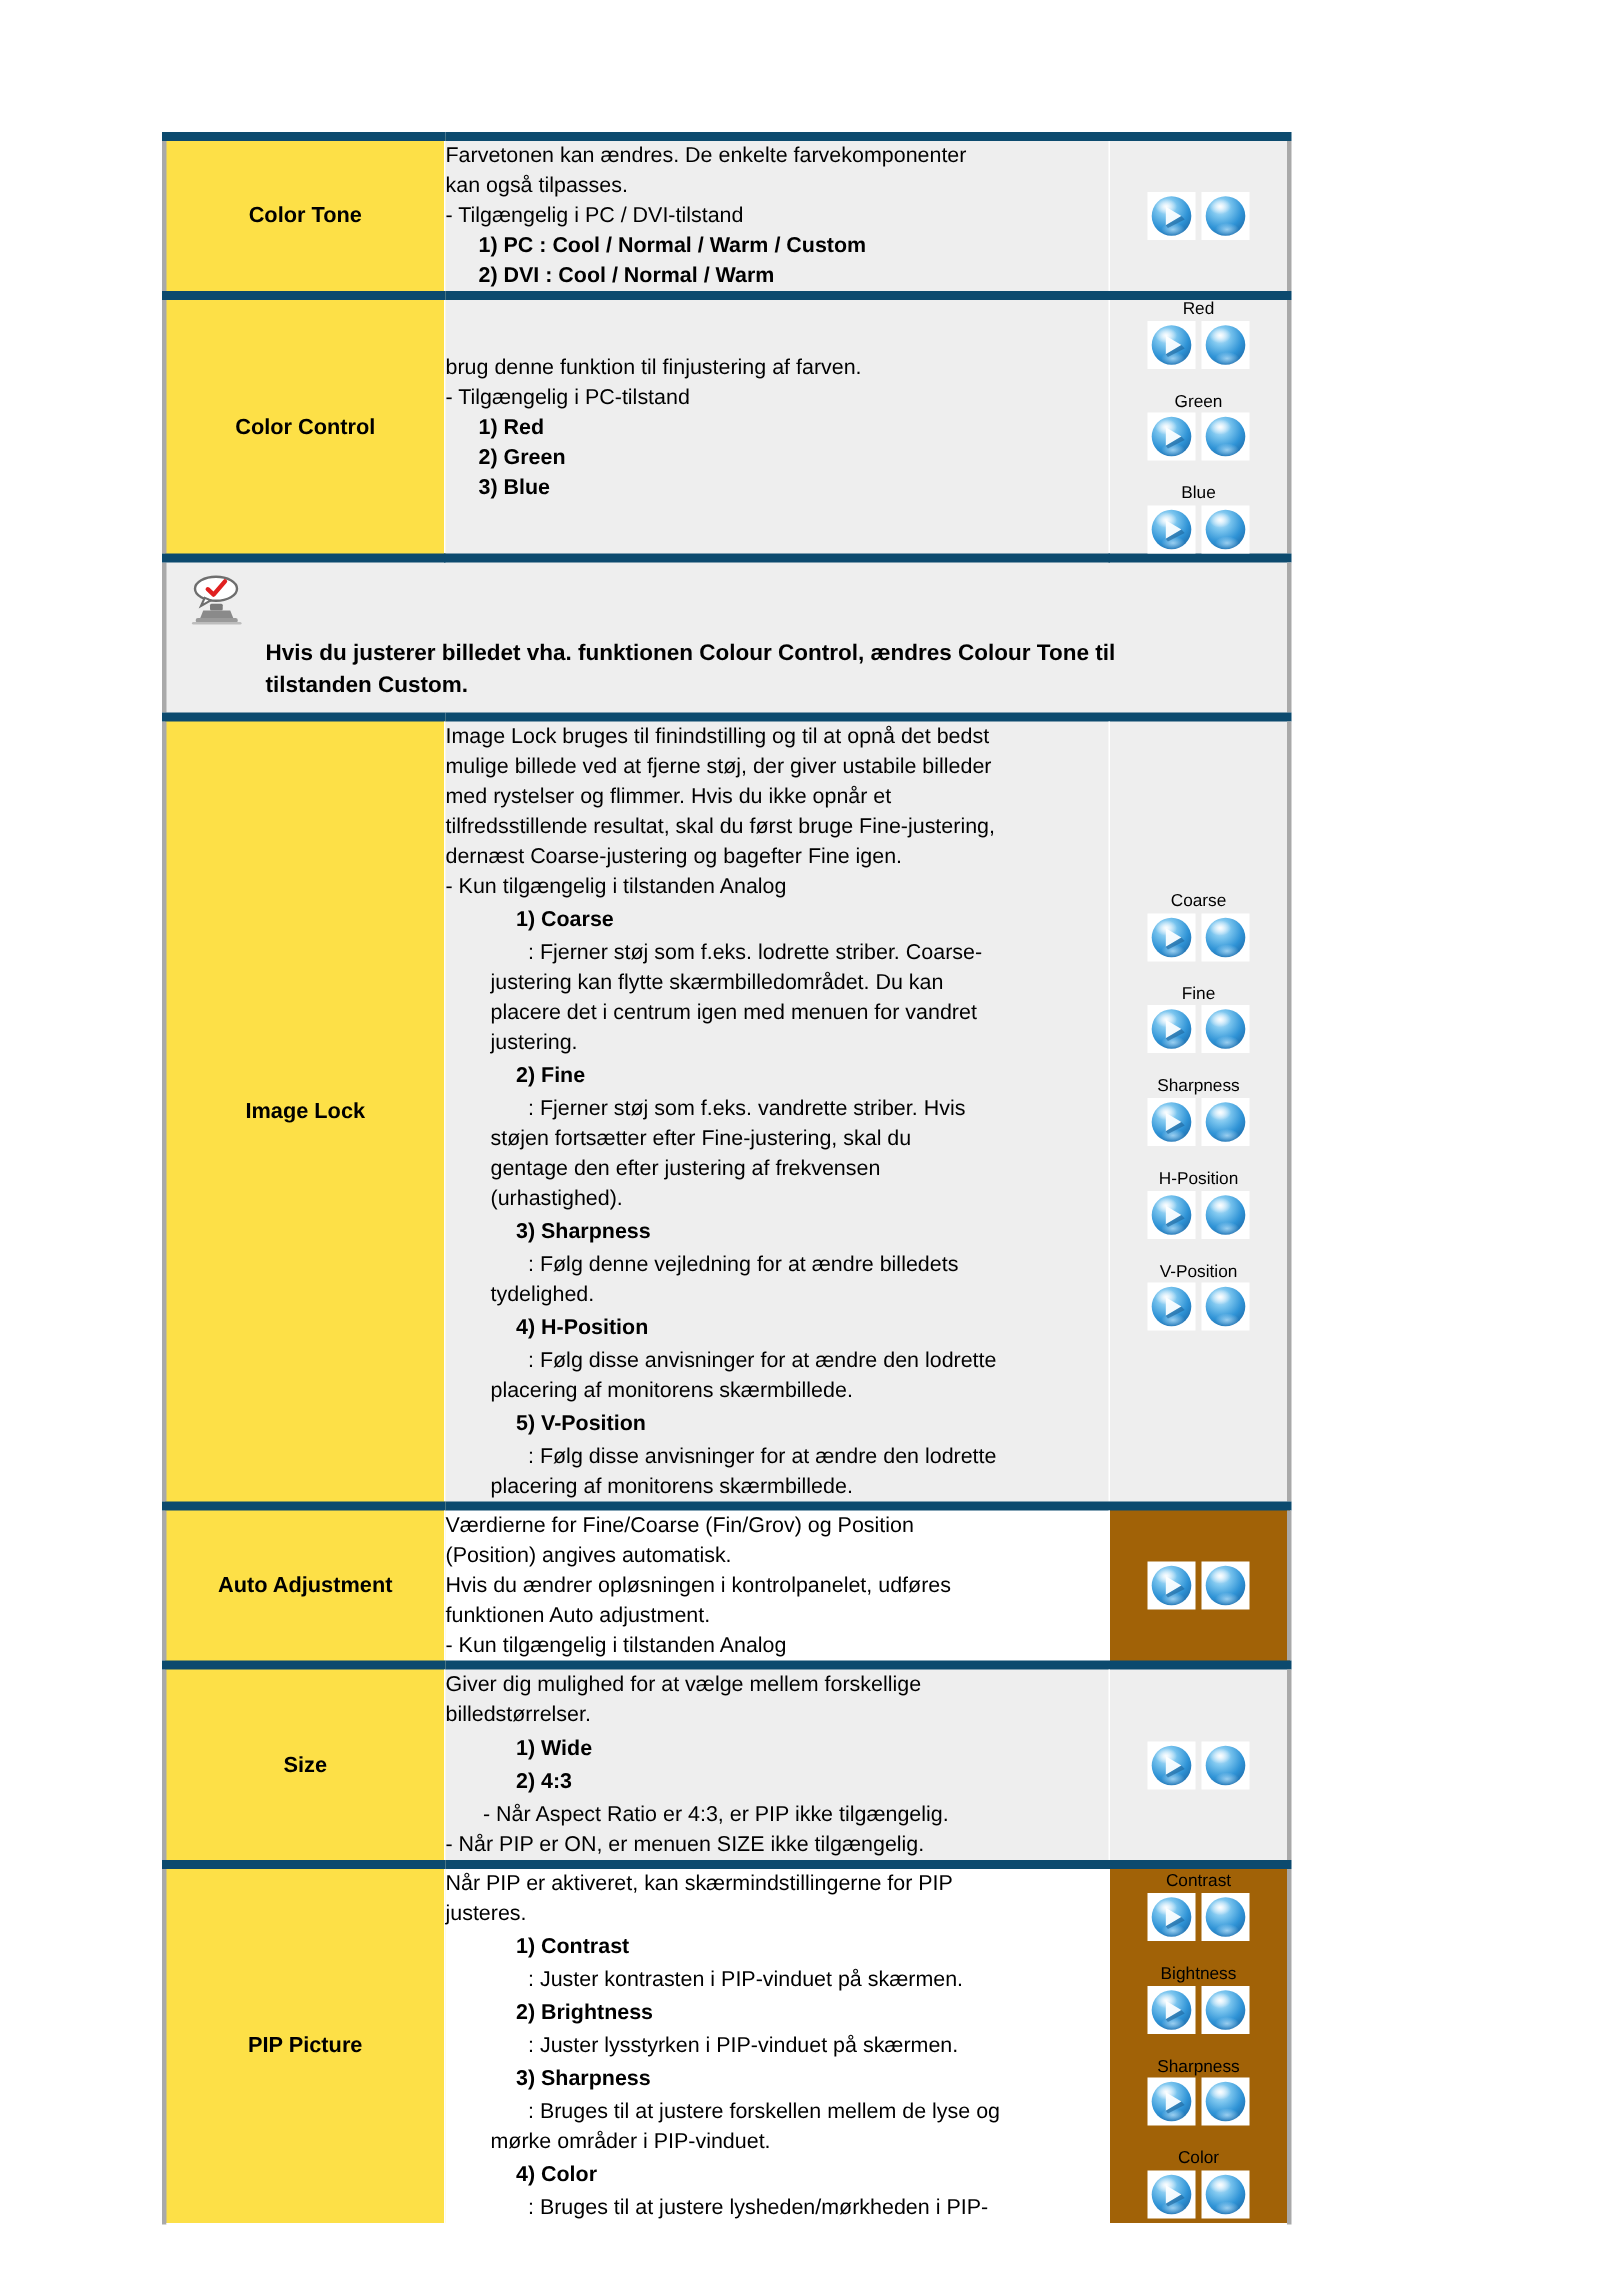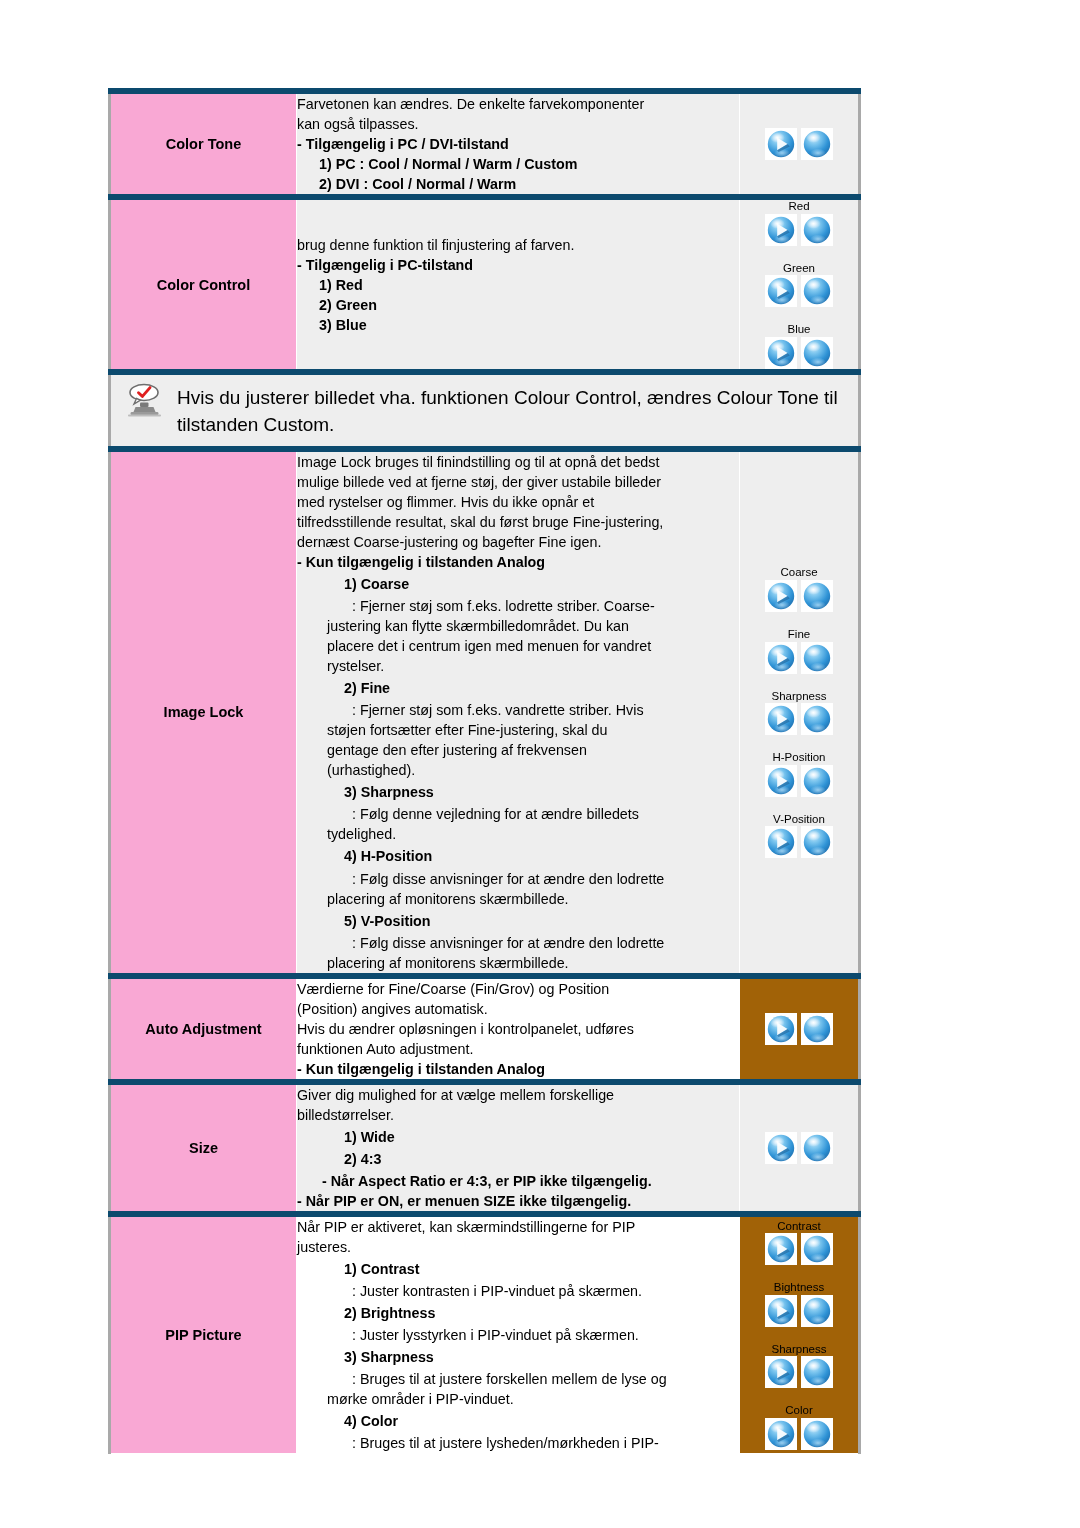--- a/index.html
+++ b/index.html
@@ -40,21 +40,21 @@
     border-top: 6px solid #0c4a6e;
     border-bottom: 1px solid #ffffff;
   }
 
   col.c-label  { width: 187px; }
   col.c-desc   { width: 443px; }
   col.c-icons  { width: 120px; }
 
   
   .label-cell {
-    background: #f9a8d4;
+    background: #fde047;
     text-align: center;
     font-weight: bold;
     font-size: 14.5px;
     color: #000;
     border-right: 1px solid #ffffff;
   }
   .desc-cell {
     background: #eeeeee;
     padding: 10px 10px 10px 14px;
     font-size: 14.3px;
@@ -64,42 +64,43 @@
   .desc-cell.white { background: #ffffff; }
   .icons-cell {
     background: #eeeeee;
     text-align: center;
     padding: 6px 0;
   }
   .icons-cell.white { background: #a16207; }
 
   
   .plain { font-weight: normal; }
-  .bold  { font-weight: bold; }
+  .bold  { font-weight: normal; }
   .lvl1  { font-weight: bold; padding-left: 22px; }
   .lvl2  { font-weight: normal; padding-left: 30px; }
   p { margin: 0; }
   .gap-top { margin-top: 2px; margin-left: 25px; }
 
   
   .note-row td {
     background: #eeeeee;
     padding: 8px 10px 8px 14px;
     border-right: none;
   }
   .note-inner {
     display: flex;
     align-items: flex-start;
     gap: 12px;
   }
   .note-text {
-    font-weight: normal;
-    font-size: 19px;
+    font-weight: bold;
+    font-size: 15px;
     line-height: 1.40;
     padding-top: 2px;
+    margin-top: 40px;
   }
 
   
   .note-icon {
     width: 40px;
     height: 36px;
     flex: 0 0 40px;
     position: relative;
   }
 
@@ -299,21 +300,21 @@
           <p class="plain">mulige billede ved at fjerne støj, der giver ustabile billeder</p>
           <p class="plain">med rystelser og flimmer. Hvis du ikke opnår et</p>
           <p class="plain">tilfredsstillende resultat, skal du først bruge Fine-justering,</p>
           <p class="plain">dernæst Coarse-justering og bagefter Fine igen.</p>
           <p class="bold">- Kun tilgængelig i tilstanden Analog</p>
 
           <p class="lvl1 gap-top">1) Coarse</p>
           <p class="lvl2 gap-top">: Fjerner støj som f.eks. lodrette striber. Coarse-</p>
           <p class="lvl2">justering kan flytte skærmbilledområdet. Du kan</p>
           <p class="lvl2">placere det i centrum igen med menuen for vandret</p>
-          <p class="lvl2">rystelser.</p>
+          <p class="lvl2">justering.</p>
 
           <p class="lvl1 gap-top">2) Fine</p>
           <p class="lvl2 gap-top">: Fjerner støj som f.eks. vandrette striber. Hvis</p>
           <p class="lvl2">støjen fortsætter efter Fine-justering, skal du</p>
           <p class="lvl2">gentage den efter justering af frekvensen</p>
           <p class="lvl2">(urhastighed).</p>
 
           <p class="lvl1 gap-top">3) Sharpness</p>
           <p class="lvl2 gap-top">: Følg denne vejledning for at ændre billedets</p>
           <p class="lvl2">tydelighed.</p>

